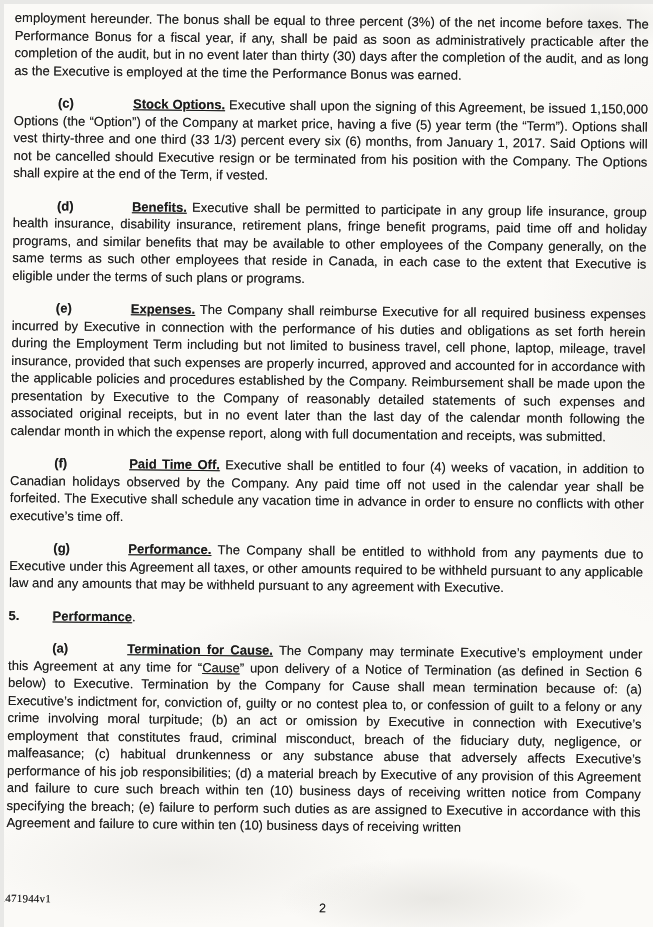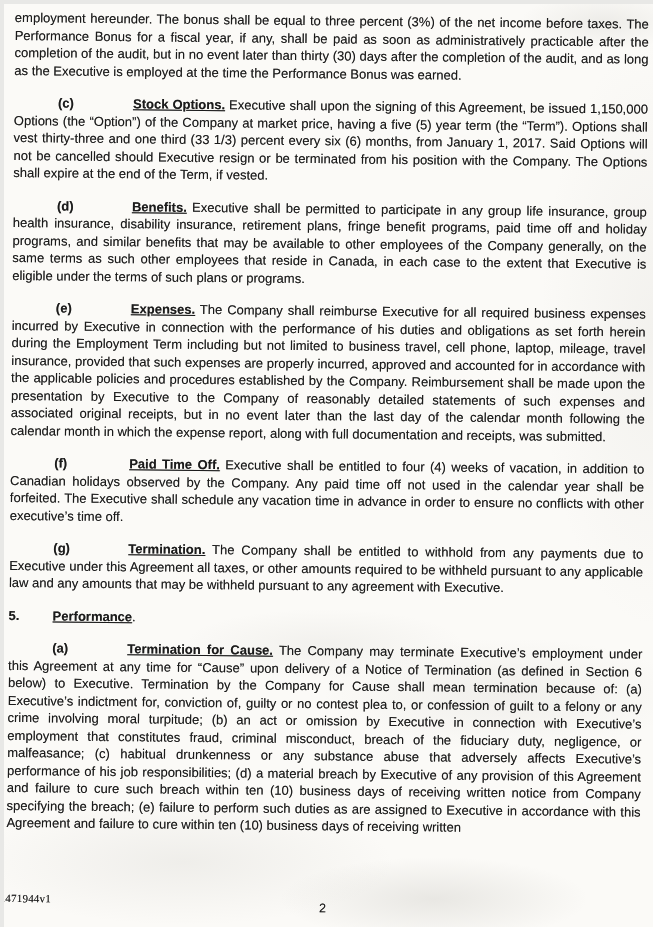--- a/index.html
+++ b/index.html
@@ -47,21 +47,21 @@
     display: inline-block;
     font-weight: bold;
     text-indent: 0;
   }
   .sub .label { width: 75px; }
   .section .label { width: 44px; }
   .heading {
     font-weight: bold;
     text-decoration: underline;
   }
-  .u { }
+  .u { text-decoration: underline; }
   .footer {
     position: absolute;
     top: 881px;
     left: 0;
     right: 0;
     height: 22px;
     text-align: left;
   }
   .doc-id {
     position: absolute;
@@ -84,21 +84,21 @@
 <body>
 
 <div class="page">
   <div class="content">
     <div>
         <p class="para body"><span class="seg">employment hereunder. The bonus shall be equal to three percent (3%) of the net income before taxes. The Performance Bonus for a fiscal year, if any, shall be paid as soon as administratively practicable after the completion of the audit, but in no event later than thirty (30) days after the completion of the audit, and as long as the Executive is employed at the time the Performance Bonus was earned.</span></p>
         <p class="para sub"><span class="label">(c)</span><span class="heading">Stock Options.</span>  <span class="seg">Executive shall upon the signing of this Agreement, be issued 1,150,000 Options (the “Option”) of the Company at market price, having a five (5) year term (the “Term”). Options shall vest thirty-three and one third (33 1/3) percent every six (6) months, from January 1, 2017. Said Options will not be cancelled should Executive resign or be terminated from his position with the Company. The Options shall expire at the end of the Term, if vested.</span></p>
         <p class="para sub"><span class="label">(d)</span><span class="heading">Benefits.</span>  <span class="seg">Executive shall be permitted to participate in any group life insurance, group health insurance, disability insurance, retirement plans, fringe benefit programs, paid time off and holiday programs, and similar benefits that may be available to other employees of the Company generally, on the same terms as such other employees that reside in Canada, in each case to the extent that Executive is eligible under the terms of such plans or programs.</span></p>
         <p class="para sub"><span class="label">(e)</span><span class="heading">Expenses.</span>  <span class="seg">The Company shall reimburse Executive for all required business expenses incurred by Executive in connection with the performance of his duties and obligations as set forth herein during the Employment Term including but not limited to business travel, cell phone, laptop, mileage, travel insurance, provided that such expenses are properly incurred, approved and accounted for in accordance with the applicable policies and procedures established by the Company. Reimbursement shall be made upon the presentation by Executive to the Company of reasonably detailed statements of such expenses and associated original receipts, but in no event later than the last day of the calendar month following the calendar month in which the expense report, along with full documentation and receipts, was submitted.</span></p>
         <p class="para sub"><span class="label">(f)</span><span class="heading">Paid Time Off.</span>  <span class="seg">Executive shall be entitled to four (4) weeks of vacation, in addition to Canadian holidays observed by the Company.  Any paid time off not used in the calendar year shall be forfeited.  The Executive shall schedule any vacation time in advance in order to ensure no conflicts with other executive’s time off.</span></p>
-        <p class="para sub"><span class="label">(g)</span><span class="heading">Termination.</span>  <span class="seg">The Company shall be entitled to withhold from any payments due to Executive under this Agreement all taxes, or other amounts required to be withheld pursuant to any applicable law and any amounts that may be withheld pursuant to any agreement with Executive.</span></p>
+        <p class="para sub"><span class="label">(g)</span><span class="heading">Performance.</span>  <span class="seg">The Company shall be entitled to withhold from any payments due to Executive under this Agreement all taxes, or other amounts required to be withheld pursuant to any applicable law and any amounts that may be withheld pursuant to any agreement with Executive.</span></p>
         <p class="para section"><span class="label">5.</span><span class="heading">Performance</span>.</p>
         <p class="para sub"><span class="label">(a)</span><span class="heading">Termination for Cause.</span>  <span class="seg">The Company may terminate Executive’s employment under this Agreement at any time for “</span><span class="u">Cause</span><span class="seg">” upon delivery of a Notice of Termination (as defined in Section 6 below) to Executive.  Termination by the Company for Cause shall mean termination because of:  (a) Executive’s indictment for, conviction of, guilty or no contest plea to, or confession of guilt to a felony or any crime involving moral turpitude; (b) an act or omission by Executive in connection with Executive’s employment that constitutes fraud, criminal misconduct, breach of the fiduciary duty, negligence, or malfeasance; (c) habitual drunkenness or any substance abuse that adversely affects Executive’s performance of his job responsibilities; (d) a material breach by Executive of any provision of this Agreement and failure to cure such breach within ten  (10) business days of receiving written notice from Company specifying the breach; (e) failure to perform such duties as are assigned to Executive in accordance with this Agreement and failure to cure within ten (10) business days of receiving written</span></p>
       </div>
     <div class="footer">
       <span class="doc-id">1471944v1</span>
       <span class="page-num">2</span>
     </div>
   </div>
 </div>
 

